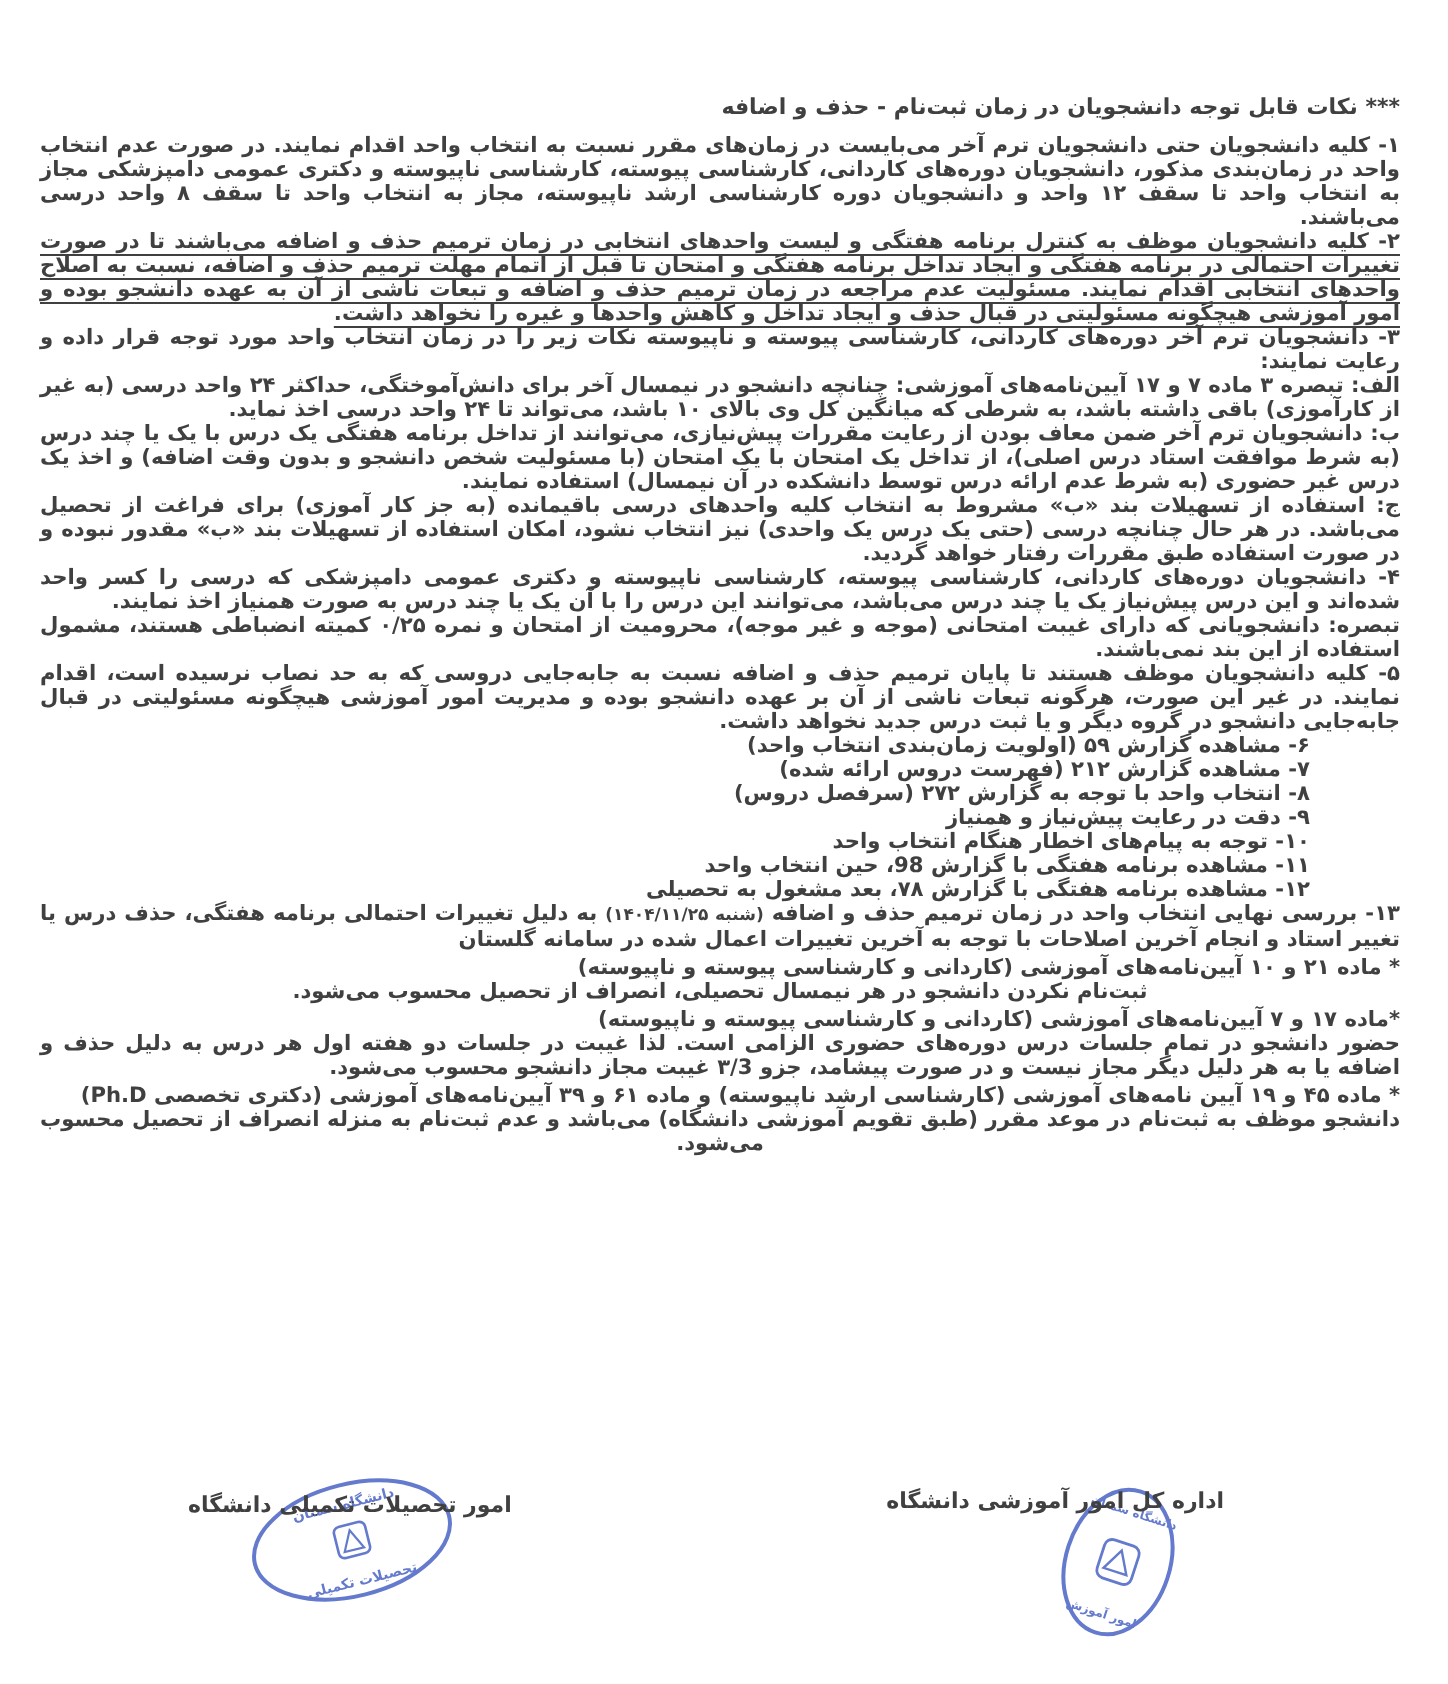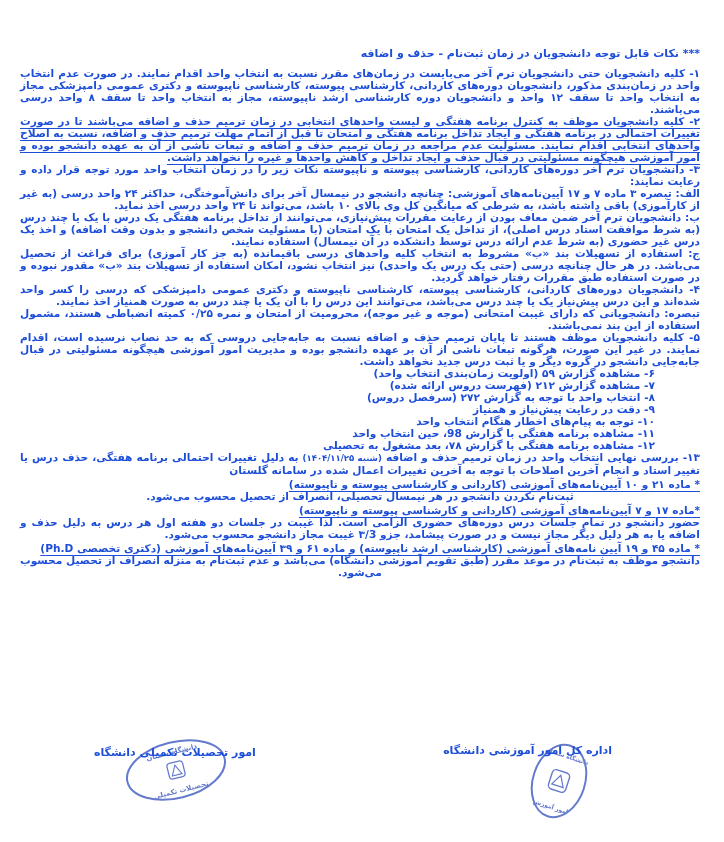--- a/index.html
+++ b/index.html
@@ -4,29 +4,29 @@
 <style>
   html,body{margin:0;padding:0;background:#e8e8e8;}
   .page{
     position:relative;
     width:724px;height:842px;
     background:#ffffff;
     margin:0 auto;
     direction:rtl;
     font-family:"DejaVu Sans",sans-serif;
     font-weight:bold;
-    color:#1d4ed8;
+    color:#404040;
     box-sizing:border-box;
     padding:44px 24px 0 20px;
     overflow:hidden;
   }
   .page p{margin:0;font-size:10.6px;line-height:12px;text-align:justify;text-align-last:right;}
   .title{font-size:11px;line-height:19px;text-align:right;margin:0 0 4px 0;}
   .u{text-decoration:underline;text-underline-offset:3px;}
-  .heading{text-align:left;text-decoration:underline;text-underline-offset:3px;margin-top:2px !important;}
+  .heading{text-align:left;text-underline-offset:3px;margin-top:2px !important;}
   .center{text-align:left;text-align-last:center !important;}
   .list-line{text-align:right;padding-right:45px;}
   .date-small{font-size:8.5px;}
   .signatures{position:absolute;left:0;top:738px;width:724px;height:100px;}
   .sig-label{position:absolute;font-size:11px;white-space:nowrap;z-index:2;}
   .sig-label.right{top:6px;right:112px;}
   .sig-label.left{top:8px;left:94px;}
   .stamp{position:absolute;opacity:0.85;z-index:1;}
   .stamp.right{top:2px;right:134px;}
   .stamp.left{top:0px;left:122px;}

